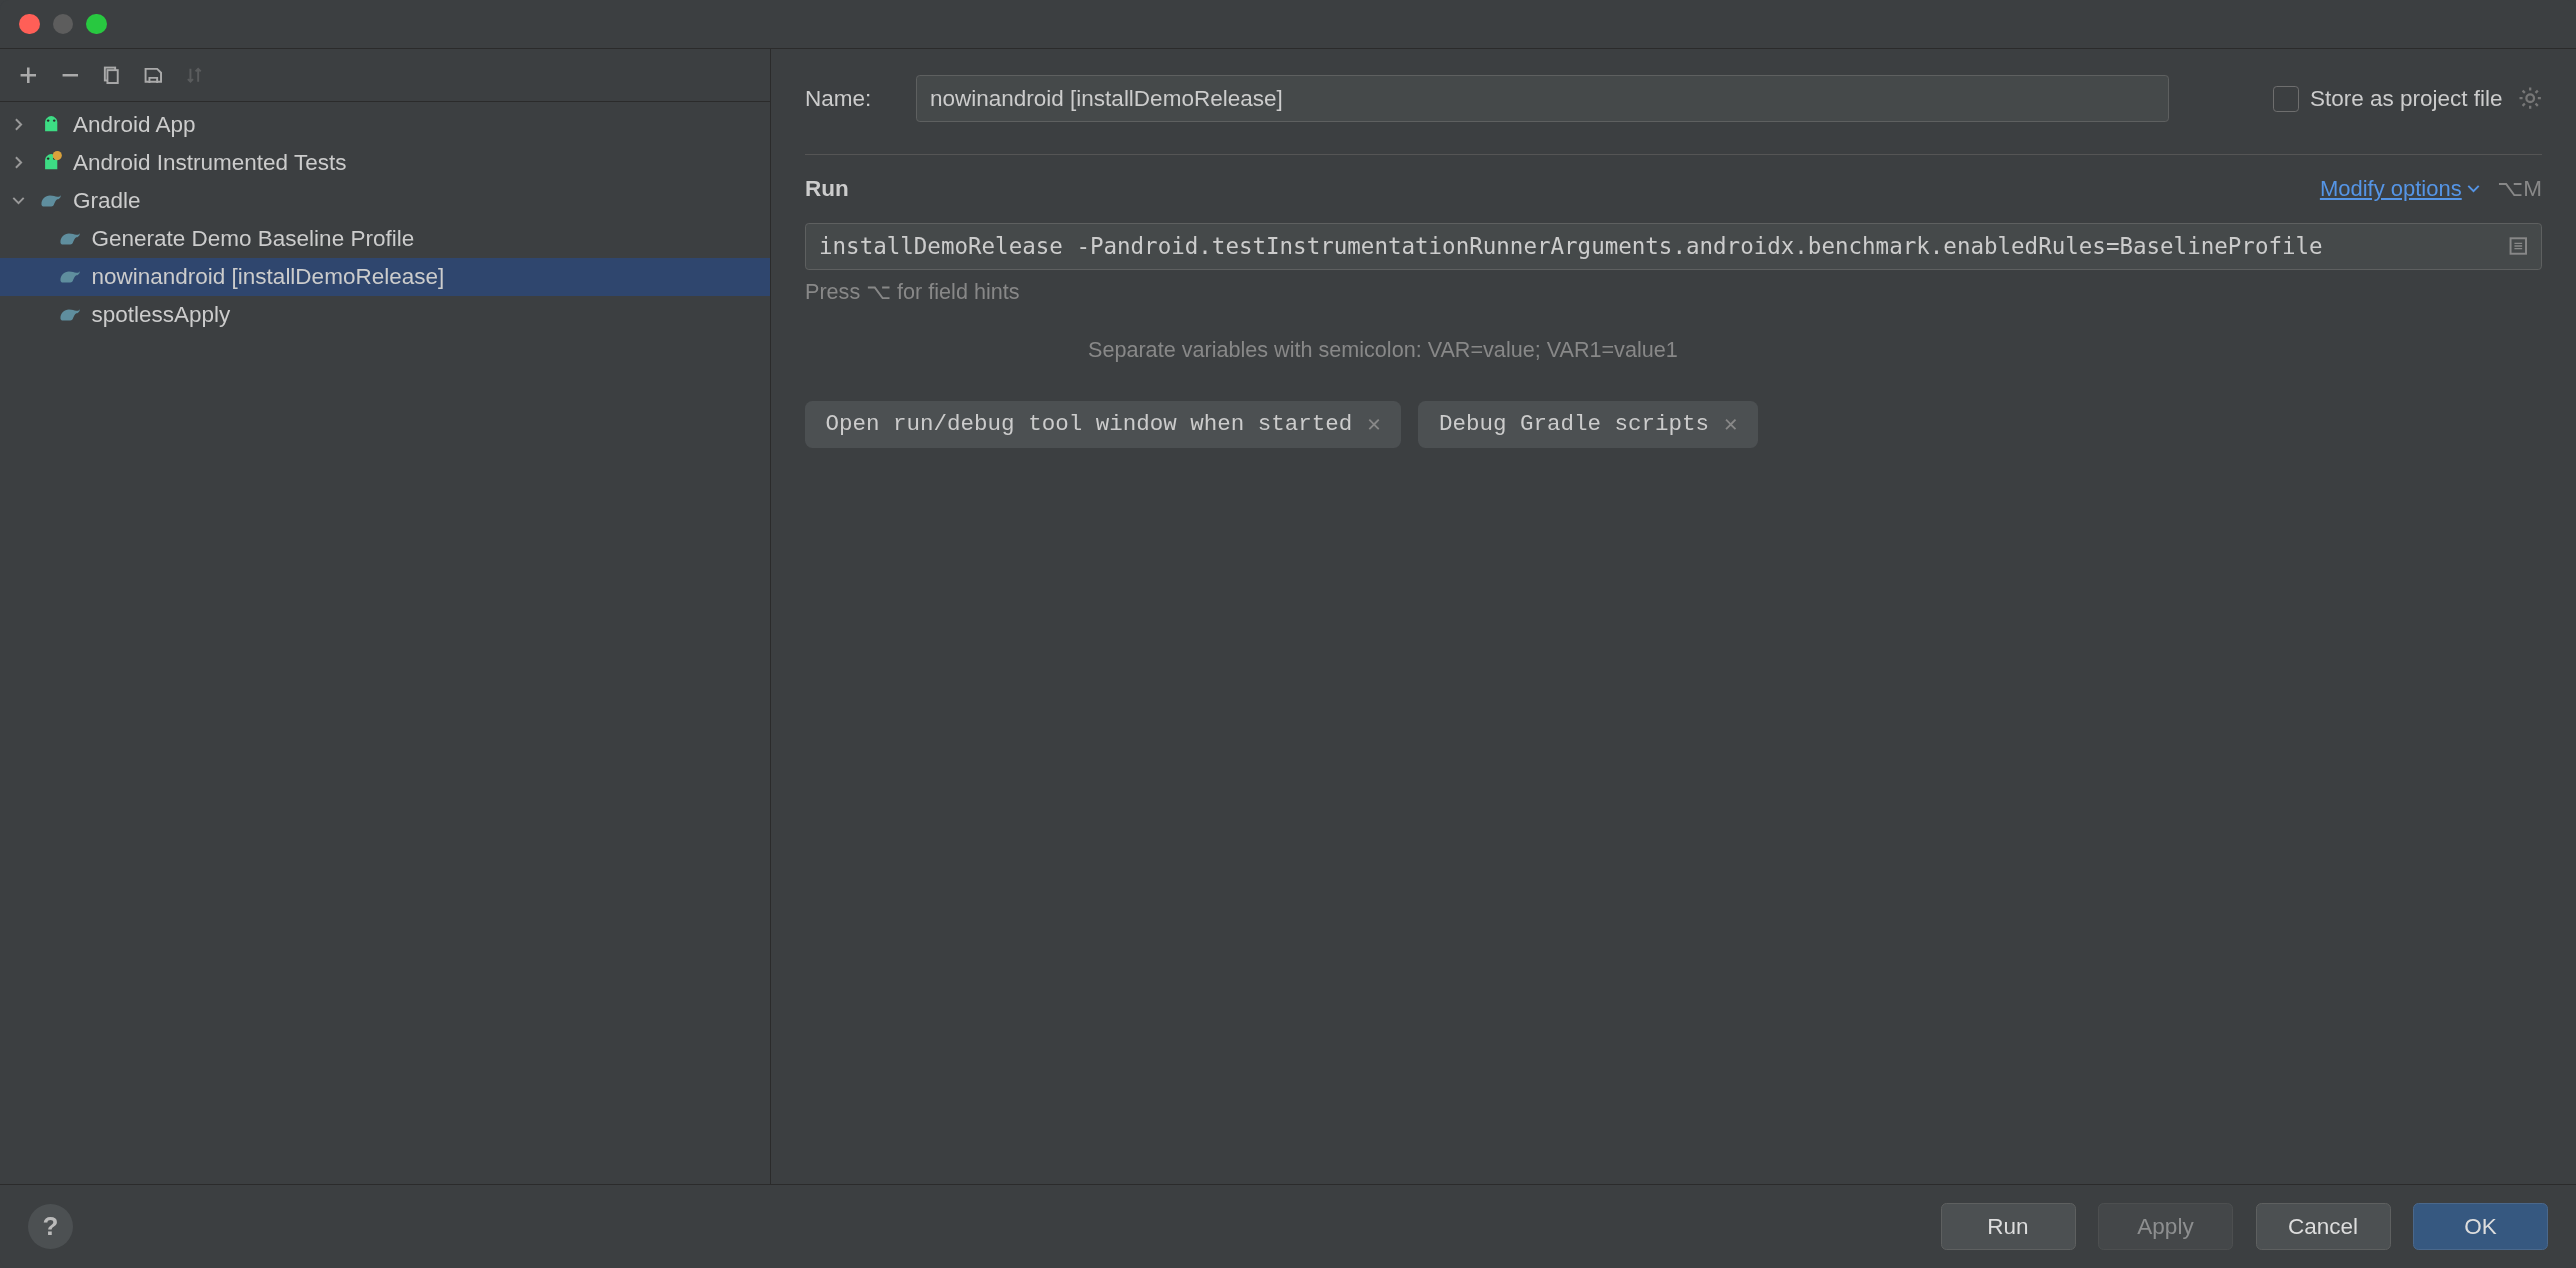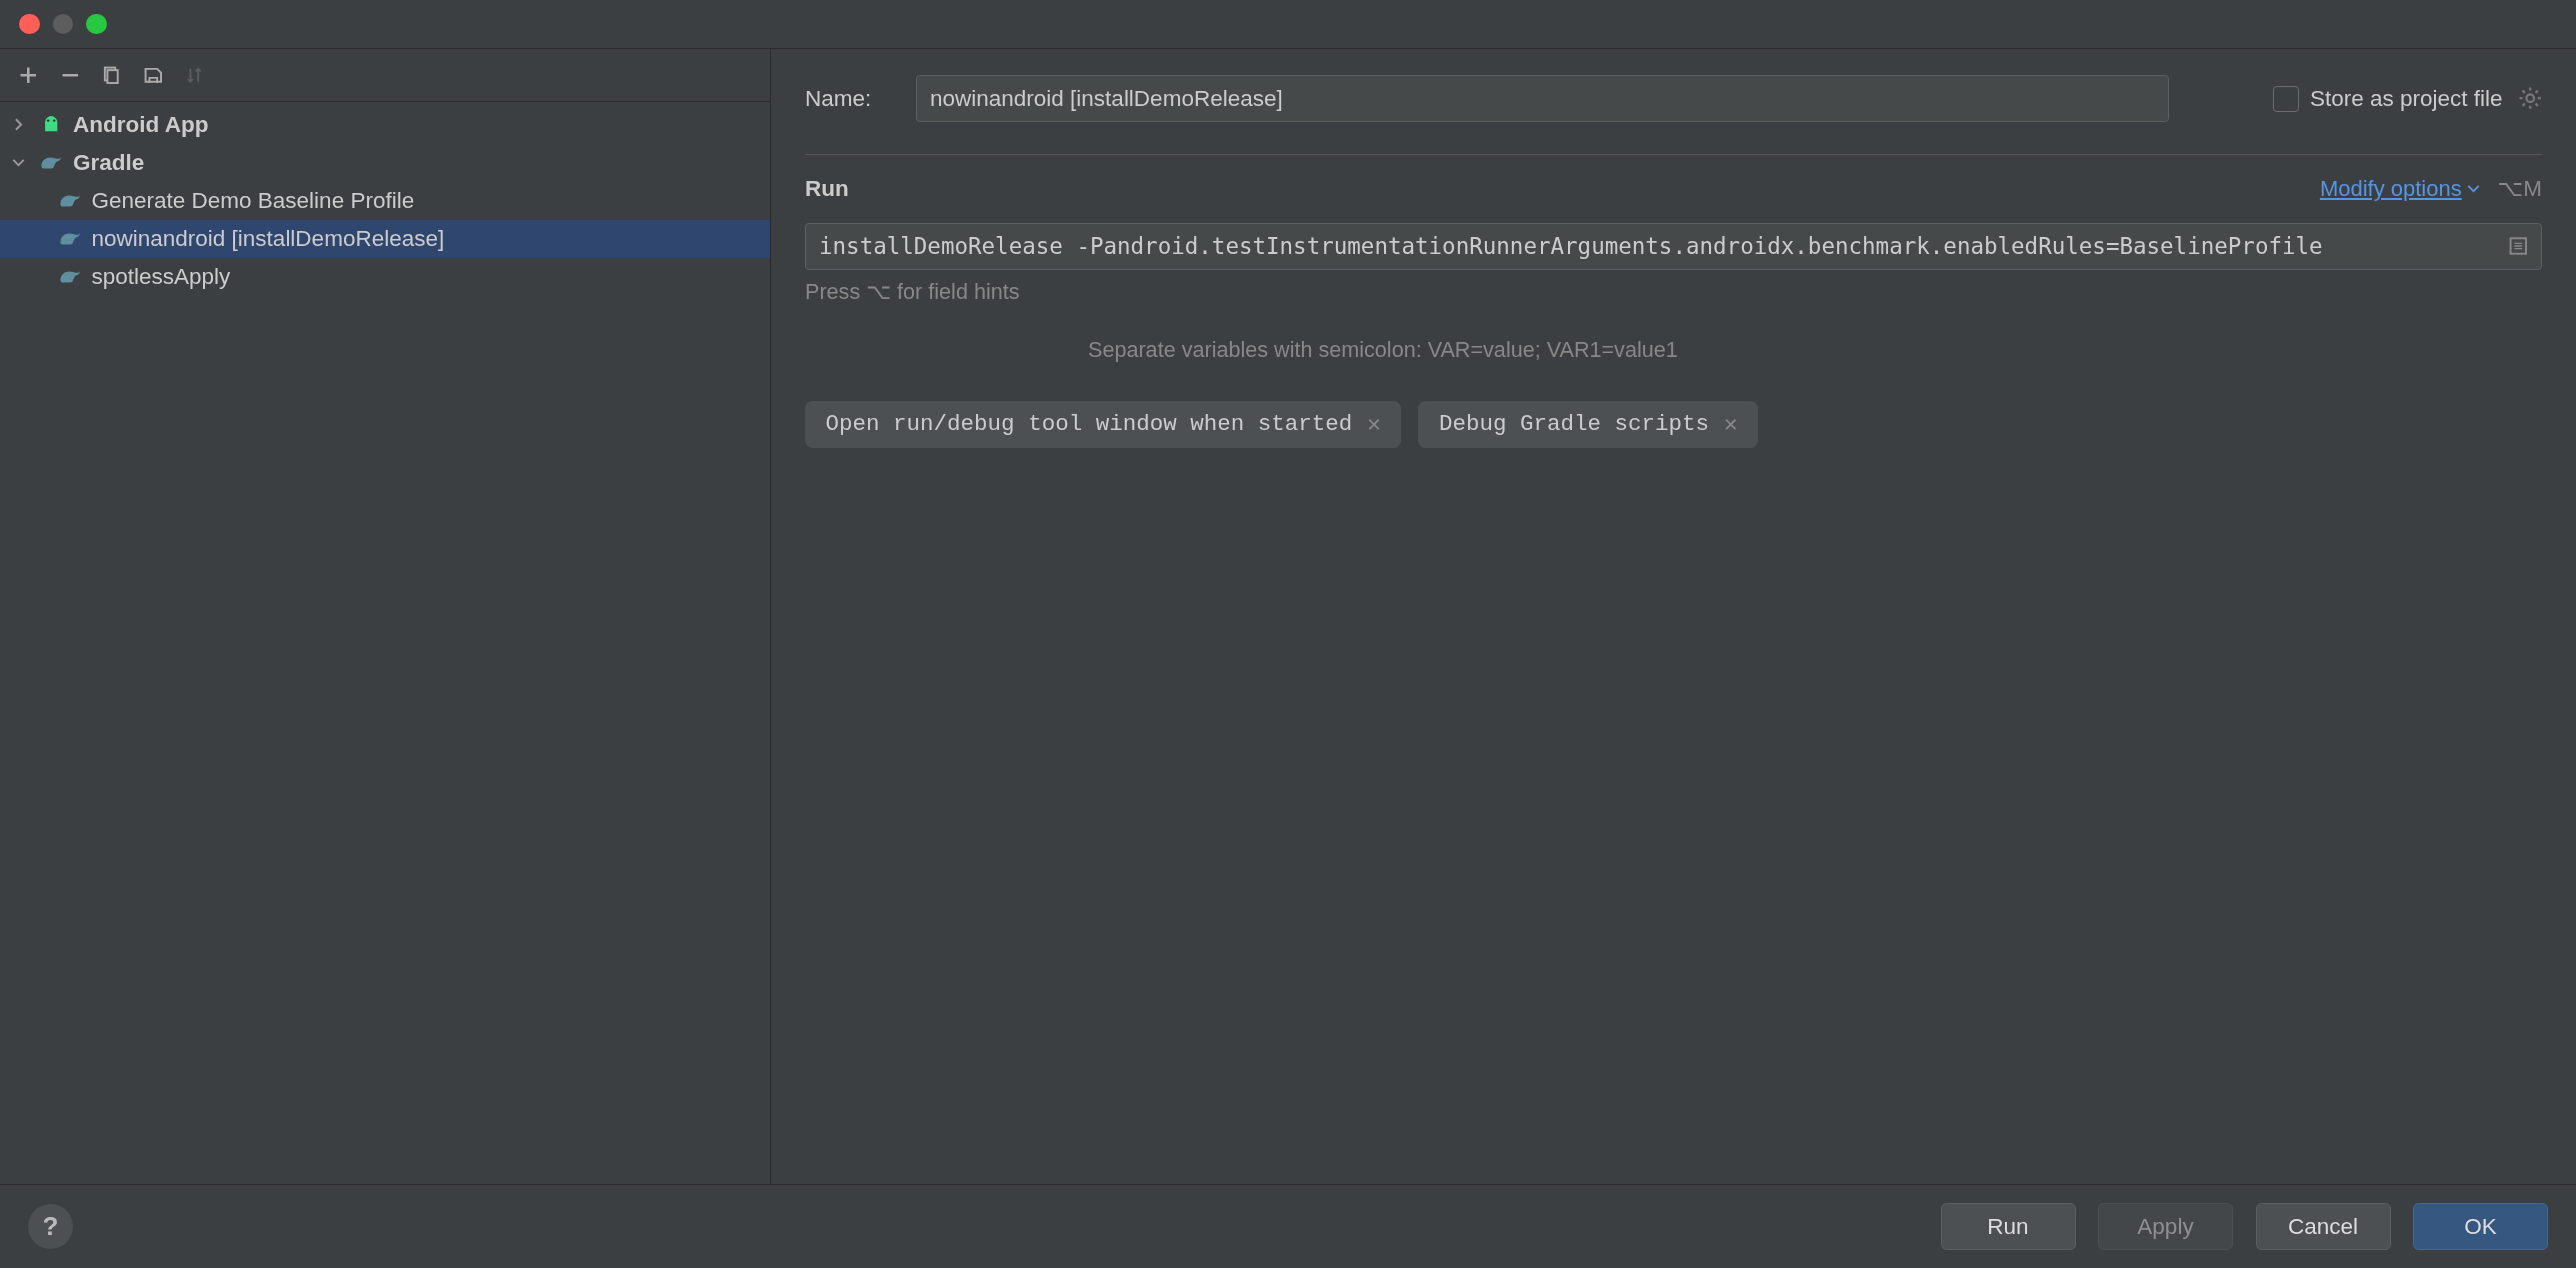--- a/index.html
+++ b/index.html
@@ -99,21 +99,21 @@
 }
 .tree-item.selected { background: #2f466e; }
 .tree-arrow {
   width: 22.5px;
   color: #999;
   display: inline-flex;
   justify-content: center;
 }
 .tree-icon { width: 28px; display: inline-flex; justify-content: center; }
 .tree-label { color: #ccc; }
-.tree-label.bold { font-weight: 700; }
+.tree-label.bold { font-weight: 400; }
 .tree-child { padding-left: 56px; }
 .sidebar-footer {
   padding: 19px 19px;
   font-size: 22.5px;
 }
 .sidebar-footer a { color: #5595e6; text-decoration: none; }
 .content {
   flex: 1;
   display: flex;
   flex-direction: column;
@@ -311,20 +311,36 @@
           <span class="tree-icon">
             <svg width="24.4" height="24.4" viewBox="0 0 16 16">
                 <path d="M4 6c0-2 2-4 4-4s4 2 4 4v6H4z" fill="#3ddc84"></path>
                 <circle cx="6" cy="5" r="0.8" fill="#2b2b2b"></circle>
                 <circle cx="10" cy="5" r="0.8" fill="#2b2b2b"></circle>
               </svg>
           </span>
           <span class="tree-label bold">Android App</span>
         </div>
 
+        <div class="tree-item">
+          <span class="tree-arrow">
+            <svg width="13" height="13" viewBox="0 0 10 10">
+                <path d="M3 1l4 4-4 4" stroke="#999" stroke-width="1.5" fill="none"></path>
+              </svg>
+          </span>
+          <span class="tree-icon">
+            <svg width="24.4" height="24.4" viewBox="0 0 16 16">
+                <path d="M4 6c0-2 2-4 4-4s4 2 4 4v6H4z" fill="#3ddc84"></path>
+                <circle cx="6" cy="5" r="0.8" fill="#2b2b2b"></circle>
+                <circle cx="10" cy="5" r="0.8" fill="#2b2b2b"></circle>
+                <circle cx="12" cy="3" r="3" fill="#d9a13b"></circle>
+              </svg>
+          </span>
+          <span class="tree-label bold">Android Instrumented Tests</span>
+        </div>
 
         <div class="tree-item">
           <span class="tree-arrow">
             <svg width="13" height="13" viewBox="0 0 10 10">
                 <path d="M1 3l4 4 4-4" stroke="#999" stroke-width="1.5" fill="none"></path>
               </svg>
           </span>
           <span class="tree-icon">
             <svg width="24.4" height="19" viewBox="0 0 20 14">
                 <path d="M2 10c0-4 3-7 7-7 3 0 4 1 6 1 2 0 3-1 3-2 0 3-2 4-3 4-3 2-2 6-5 6H4c-1 0-2-1-2-2z" fill="#5f8e9e"></path>

